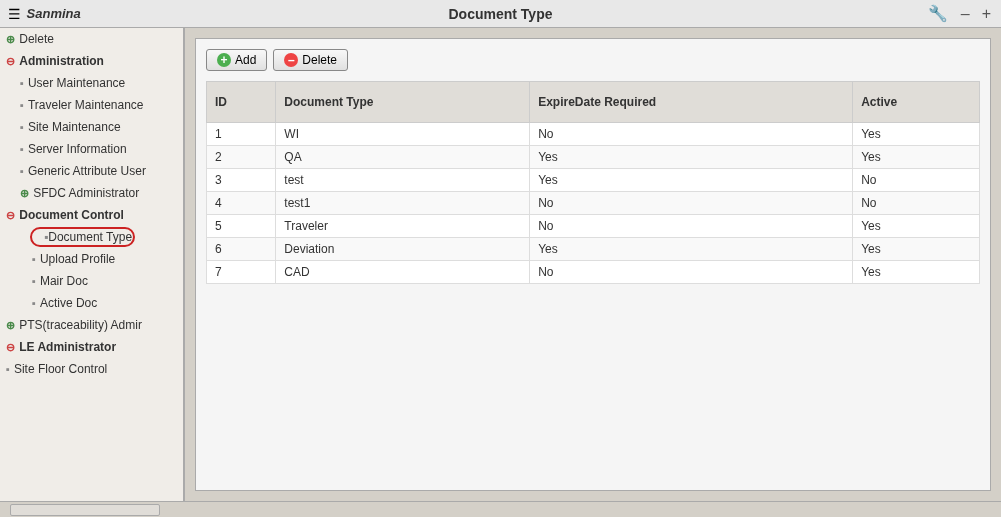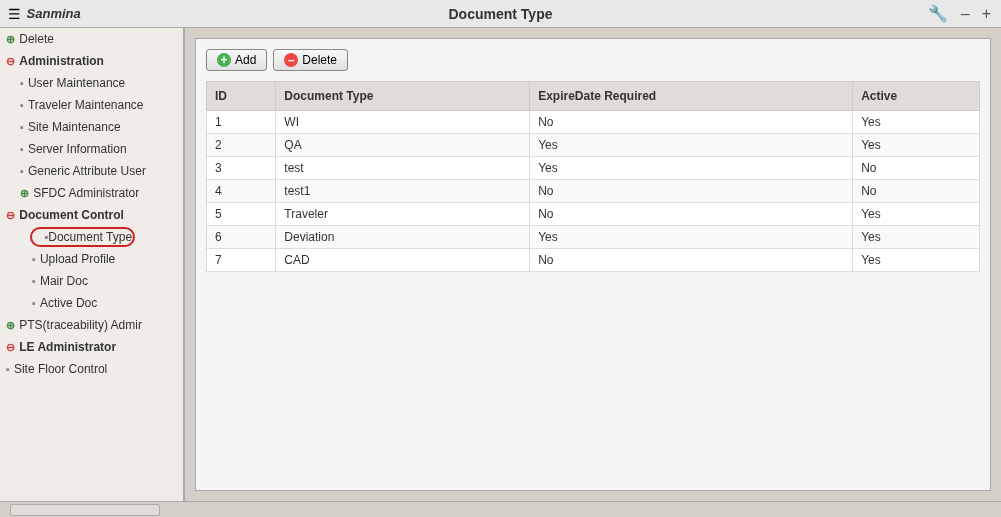--- a/index.html
+++ b/index.html
@@ -192,21 +192,21 @@
 
     
     .data-table {
       width: 100%;
       border-collapse: collapse;
       font-size: 12px;
     }
     .data-table th {
       background: #e0ddd8;
       border: 1px solid #ccc;
-      padding: 7px 8px;
+      padding: 13px 8px;
       text-align: left;
       font-weight: bold;
       color: #333;
     }
     .data-table td {
       border: 1px solid #ddd;
       padding: 4px 8px;
       background: white;
       color: #333;
     }

